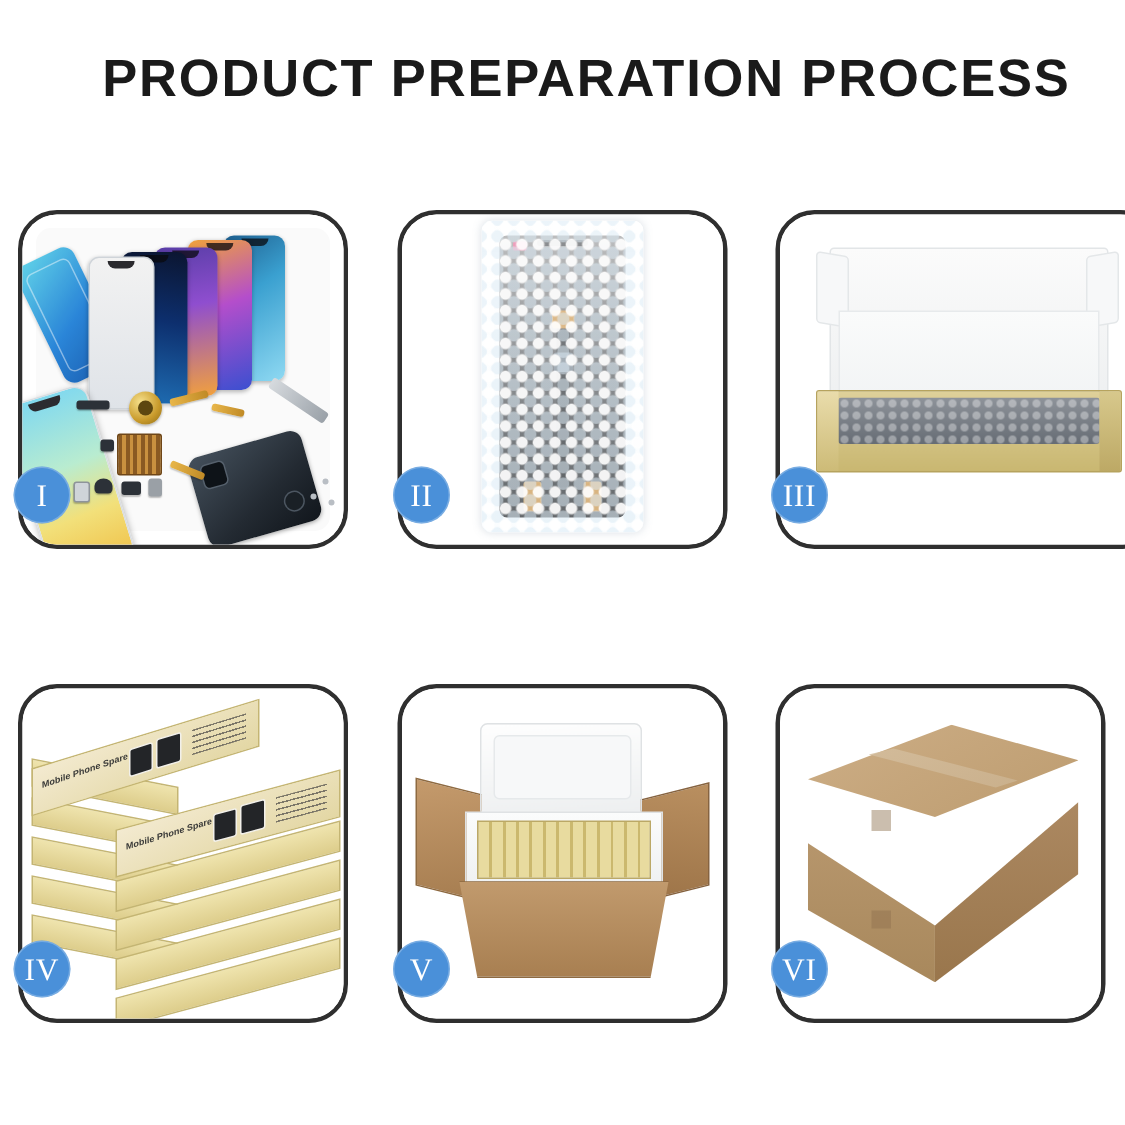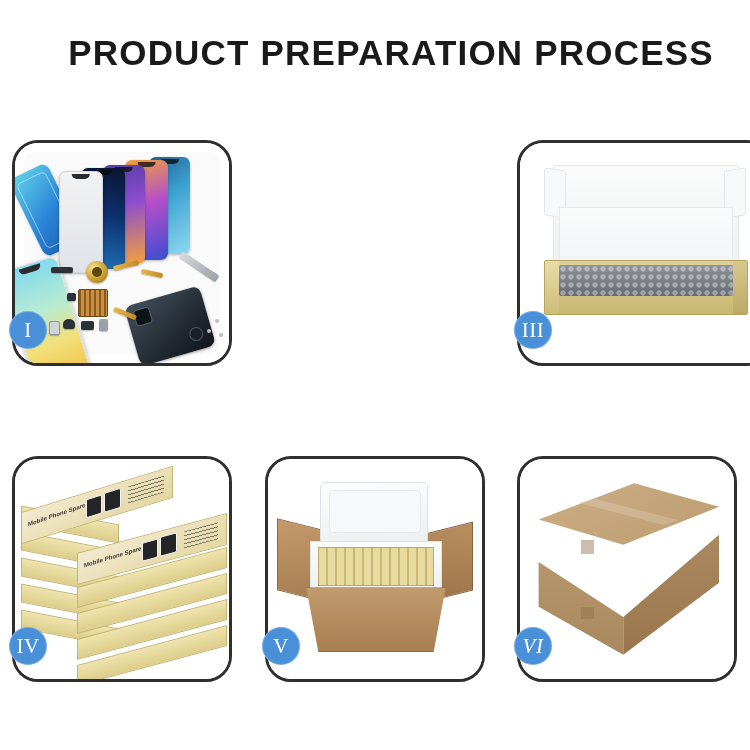--- a/index.html
+++ b/index.html
@@ -319,20 +319,37 @@
           <div class="part" style="left:52px;top:150px;width:9px;height:8px;"></div>
           <div class="tweezer"></div>
           <div class="screw" style="left:200px;top:176px;"></div>
           <div class="screw" style="left:192px;top:186px;"></div>
           <div class="screw" style="left:204px;top:190px;"></div>
         </div>
       </div>
       <div class="badge" style="left:-6px;bottom:14px;">I</div>
     </div>
 
+    <div class="card" style="left:265px;top:140px;width:220px;height:226px;">
+      <div class="card-inner">
+        <div class="scene">
+          <div class="p2wrap">
+            <div class="lcd">
+              <div class="lnotch"></div>
+              <div class="pinkdot"></div>
+              <div class="ribbon"></div>
+              <div class="conn" style="left:16px;bottom:4px;"></div>
+              <div class="conn" style="right:16px;bottom:4px;"></div>
+            </div>
+            <div class="bubbles"></div>
+          </div>
+        </div>
+      </div>
+      <div class="badge" style="left:-6px;bottom:14px;">II</div>
+    </div>
 
     <div class="card" style="left:517px;top:140px;width:256px;height:226px;">
       <div class="card-inner">
         <div class="scene">
           <div class="p3">
             <div class="lid3"></div>
             <div class="lid3flapL"></div>
             <div class="lid3flapR"></div>
             <div class="foam3"></div>
             <div class="tray3">
@@ -392,21 +409,21 @@
             <div class="foamlid5"></div>
             <div class="foambox5"></div>
             <div class="ybars5"></div>
             <div class="front5"></div>
           </div>
         </div>
       </div>
       <div class="badge" style="left:-6px;bottom:14px;">V</div>
     </div>
 
-    <div class="card" style="left:517px;top:456px;width:220px;height:226px;font-style:italic;">
+    <div class="card" style="left:517px;top:456px;width:220px;height:226px;">
       <div class="card-inner">
         <div class="scene">
           <div class="p6">
             <div class="box6fl"></div>
             <div class="box6fr"></div>
             <div class="box6top"></div>
             <div class="tape6"></div>
             <div class="tab6a"></div>
             <div class="tab6b"></div>
           </div>

